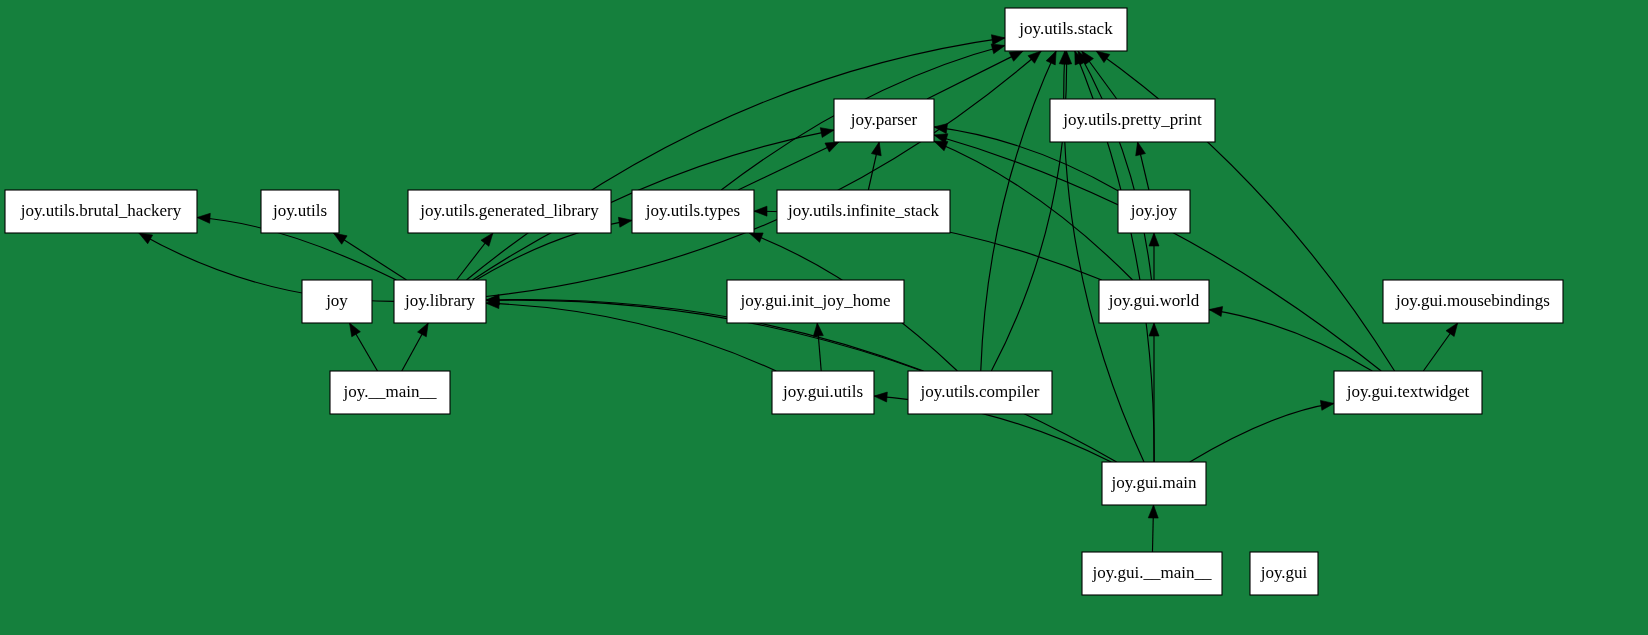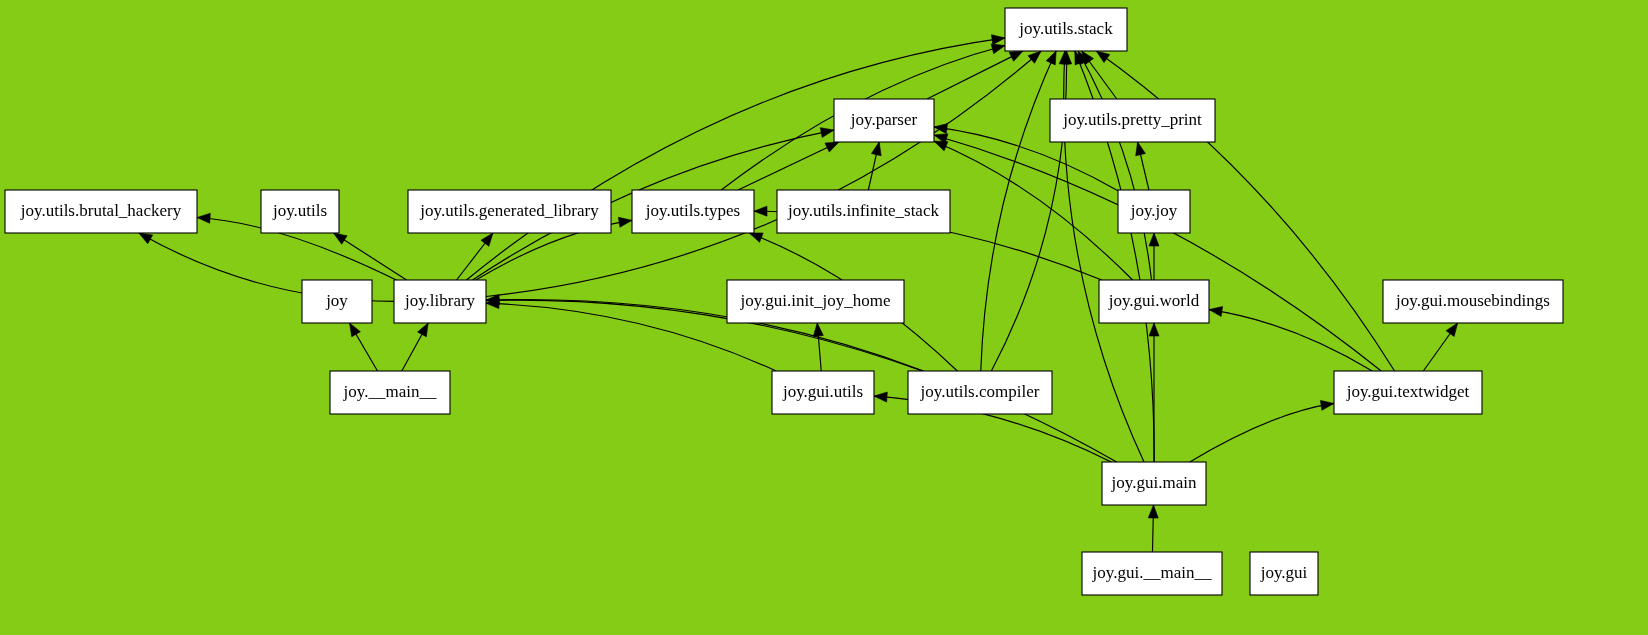--- a/index.html
+++ b/index.html
@@ -4,21 +4,21 @@
 <style>
   html, body {
     margin: 0;
     padding: 0;
     background: #ffffff;
   }
   #diagram-root {
     position: relative;
     width: 1648px;
     height: 635px;
-    background: #84cc16;
+    background: #15803d;
     font-family: "Liberation Serif", "DejaVu Serif", serif;
     overflow: hidden;
   }
   svg#graph {
     display: block;
     width: 1648px;
     height: 635px;
   }
   .node-box {
     fill: #ffffff;

